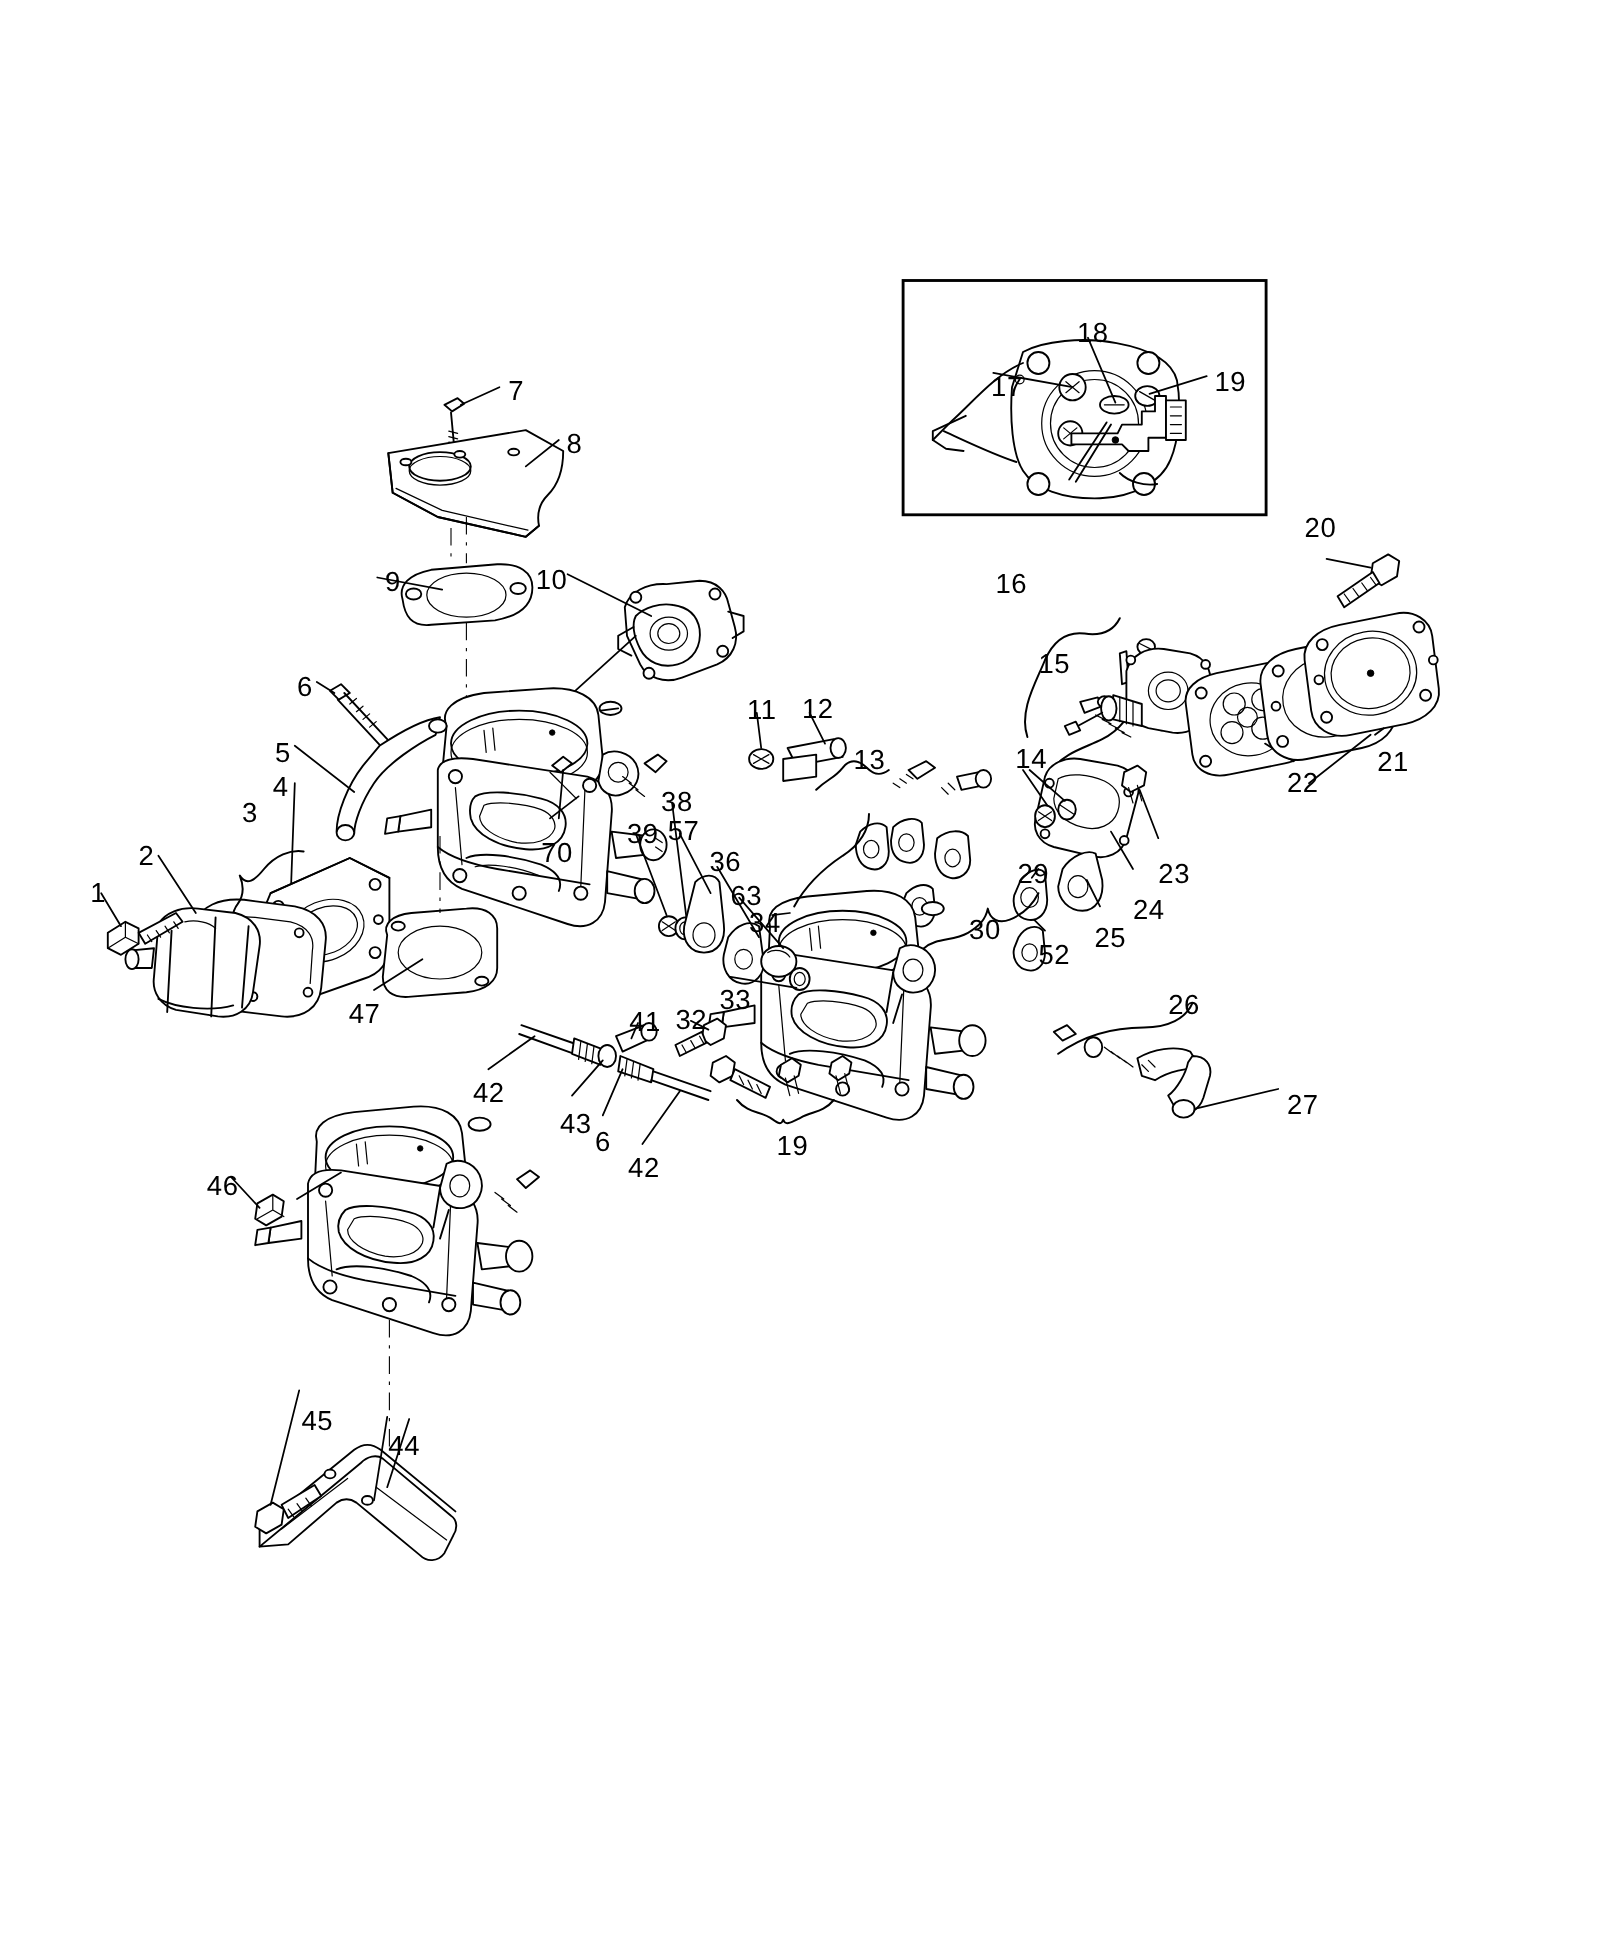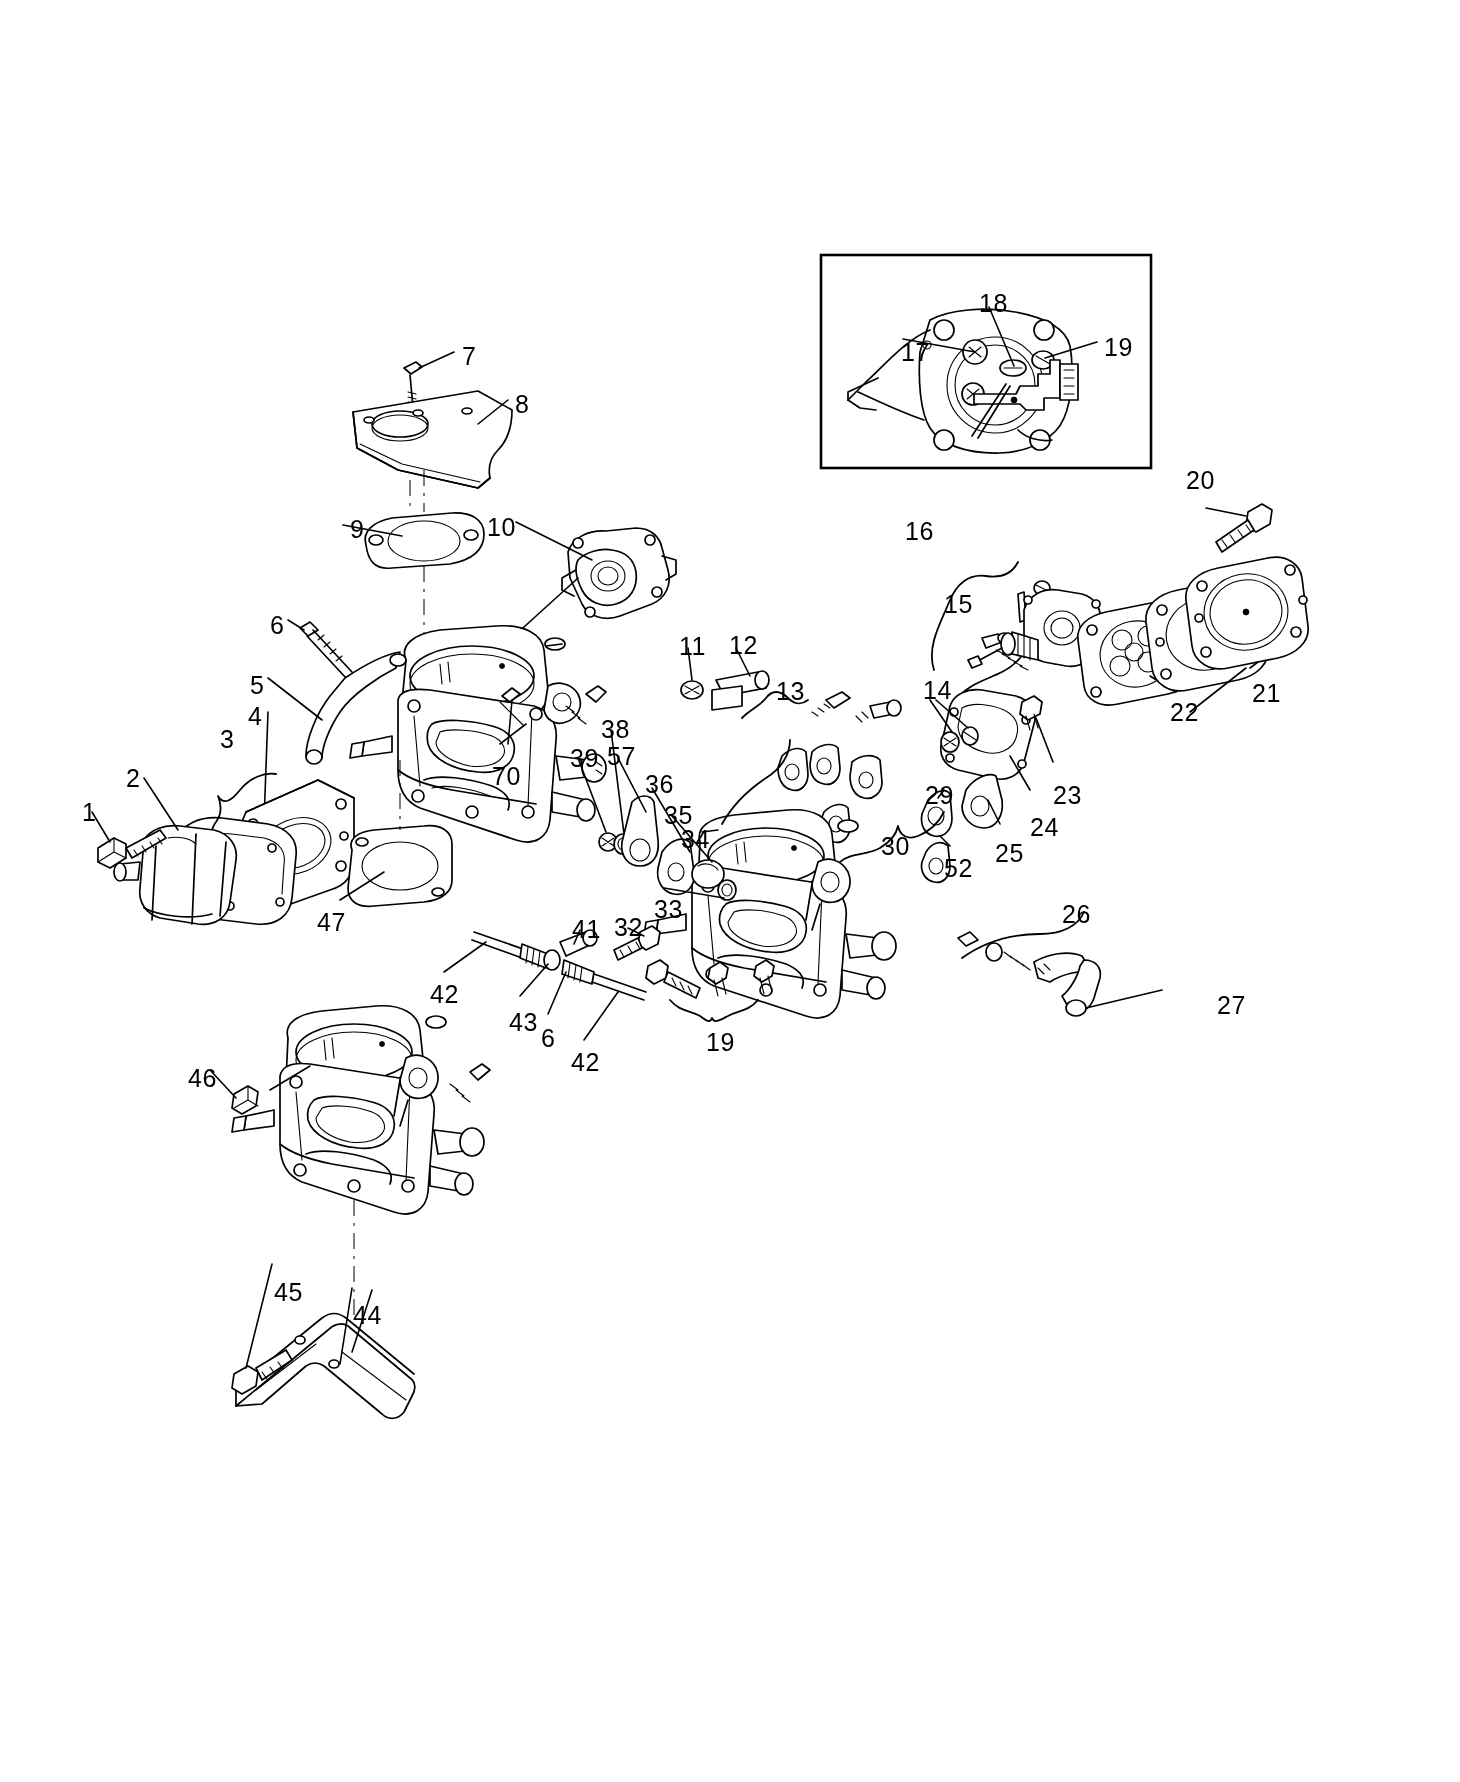--- a/index.html
+++ b/index.html
@@ -711,29 +711,29 @@
   <div class="callout" style="left:877px; top:340px;margin-left:24px;">17</div>
   <div class="callout" style="left:979px; top:291px;">18</div>
   <div class="callout" style="left:1104px;top:335px;">19</div>
   <div class="callout" style="left:1186px;top:468px;">20</div>
   <div class="callout" style="left:1252px;top:681px;">21</div>
   <div class="callout" style="left:1170px;top:700px;">22</div>
   <div class="callout" style="left:1053px;top:783px;">23</div>
   <div class="callout" style="left:1030px;top:815px;">24</div>
   <div class="callout" style="left:995px; top:841px;">25</div>
   <div class="callout" style="left:1062px;top:902px;">26</div>
-  <div class="callout" style="left:1170px;top:993px;margin-left:47px;">27</div>
+  <div class="callout" style="left:1170px;top:993px;">27</div>
   <div class="callout" style="left:944px; top:856px;">52</div>
   <div class="callout" style="left:925px; top:783px;">29</div>
   <div class="callout" style="left:881px; top:834px;">30</div>
   <div class="callout" style="left:706px; top:1030px;">19</div>
   <div class="callout" style="left:614px; top:915px;">32</div>
   <div class="callout" style="left:654px; top:897px;">33</div>
   <div class="callout" style="left:681px; top:827px;">34</div>
-  <div class="callout" style="left:664px; top:803px;">35</div>
+  <div class="callout" style="left:664px; top:803px;">63</div>
   <div class="callout" style="left:645px; top:772px;">36</div>
   <div class="callout" style="left:607px; top:744px;">57</div>
   <div class="callout" style="left:601px; top:717px;">38</div>
   <div class="callout" style="left:570px; top:746px;">39</div>
   <div class="callout" style="left:492px; top:764px;">70</div>
   <div class="callout" style="left:572px; top:917px;">41</div>
   <div class="callout" style="left:430px; top:982px;">42</div>
   <div class="callout" style="left:509px; top:1010px;">43</div>
   <div class="callout" style="left:541px; top:1026px;">6</div>
   <div class="callout" style="left:571px; top:1050px;">42</div>

